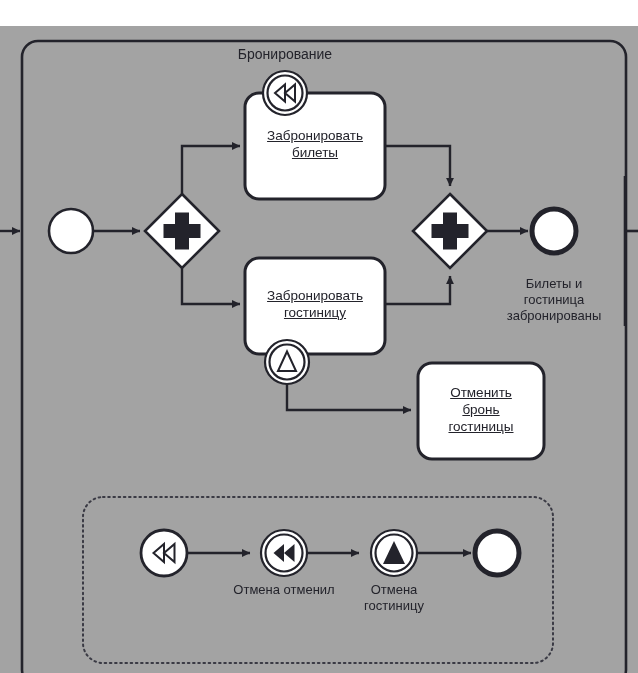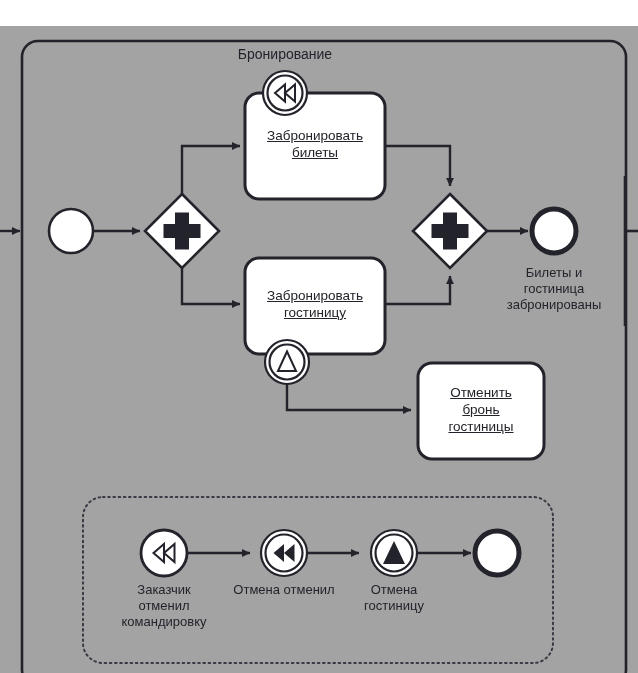--- a/index.html
+++ b/index.html
@@ -166,26 +166,23 @@
   <div class="lbl task" style="left:249px; top:101px; width:132px;">Забронировать
 билеты</div>
 
   <div class="lbl task" style="left:249px; top:261px; width:132px;">Забронировать
 гостиницу</div>
 
   <div class="lbl task" style="left:420px; top:358px; width:122px;">Отменить
 бронь
 гостиницы</div>
 
-  <div class="lbl" style="left:495px; top:239px; width:118px;">Билеты и
+  <div class="lbl" style="left:495px; top:250px; width:118px;">Билеты и
 гостиница
 забронированы</div>
 
-  <div class="lbl" style="left:104px; top:556px; width:120px;">Заказчик
-отменил
-командировку</div>
 
   <div class="lbl" style="left:224px; top:556px; width:120px;">Отмена отменил</div>
 
   <div class="lbl" style="left:336px; top:556px; width:116px;">Отмена
 гостиницу</div>
 
 </div>
 
 </body></html>

